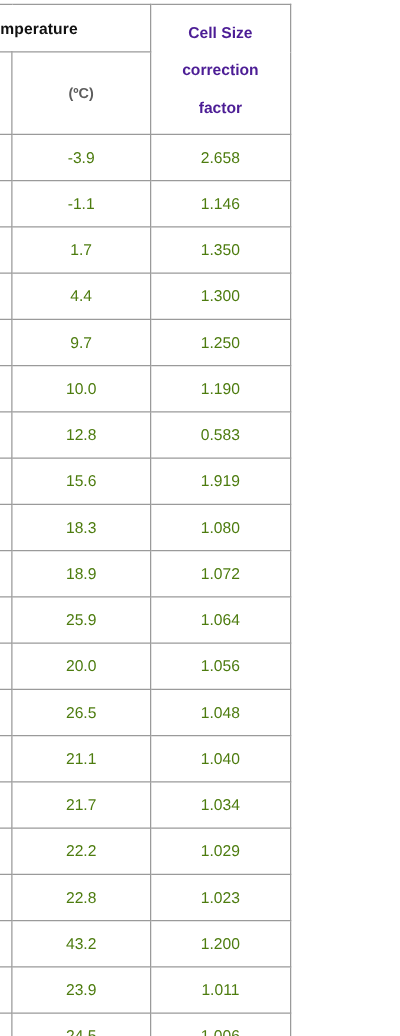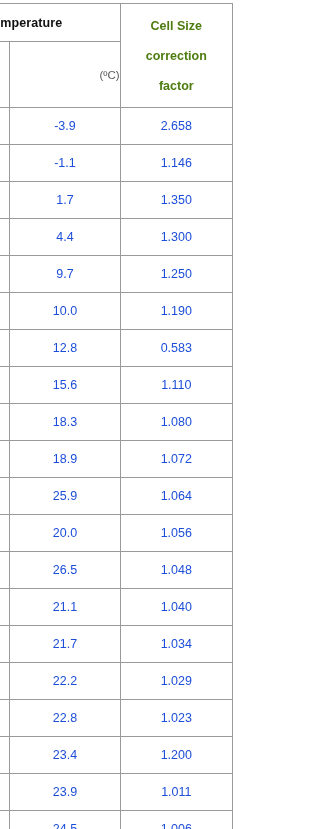--- a/index.html
+++ b/index.html
@@ -54,41 +54,41 @@
     font-weight: bold;
     color: #111111;
     text-align: center;
     height: 37px;
     vertical-align: middle;
     letter-spacing: 0.1px;
   }
 
   .hdr-unit {
     font-size: 11.5px;
-    font-weight: normal;
+    font-weight: bold;
     color: #5c5c5c;
-    text-align: right;
+    text-align: center;
     height: 65px;
     vertical-align: middle;
   }
 
   .hdr-right {
     font-size: 12.5px;
     font-weight: bold;
-    color: #4d7c0f;
+    color: #4c1d95;
     text-align: center;
     vertical-align: middle;
     line-height: 30px;
     height: 102px;
   }
   .hdr-right .ln { display: block; }
 
   td.cell {
     font-size: 12.5px;
-    color: #1d4ed8;
+    color: #4d7c0f;
     text-align: center;
     vertical-align: middle;
     height: 36px;
   }
 
   td.cell-blank {
     height: 36px;
   }
 </style>
 </head>
@@ -148,21 +148,21 @@
             <td class="cell">1.190</td>
           </tr>
           <tr>
             <td class="cell-blank"></td>
             <td class="cell">12.8</td>
             <td class="cell">0.583</td>
           </tr>
           <tr>
             <td class="cell-blank"></td>
             <td class="cell">15.6</td>
-            <td class="cell">1.110</td>
+            <td class="cell">1.919</td>
           </tr>
           <tr>
             <td class="cell-blank"></td>
             <td class="cell">18.3</td>
             <td class="cell">1.080</td>
           </tr>
           <tr>
             <td class="cell-blank"></td>
             <td class="cell">18.9</td>
             <td class="cell">1.072</td>
@@ -197,21 +197,21 @@
             <td class="cell">22.2</td>
             <td class="cell">1.029</td>
           </tr>
           <tr>
             <td class="cell-blank"></td>
             <td class="cell">22.8</td>
             <td class="cell">1.023</td>
           </tr>
           <tr>
             <td class="cell-blank"></td>
-            <td class="cell">23.4</td>
+            <td class="cell">43.2</td>
             <td class="cell">1.200</td>
           </tr>
           <tr>
             <td class="cell-blank"></td>
             <td class="cell">23.9</td>
             <td class="cell">1.011</td>
           </tr>
           <tr>
             <td class="cell-blank"></td>
             <td class="cell">24.5</td>

